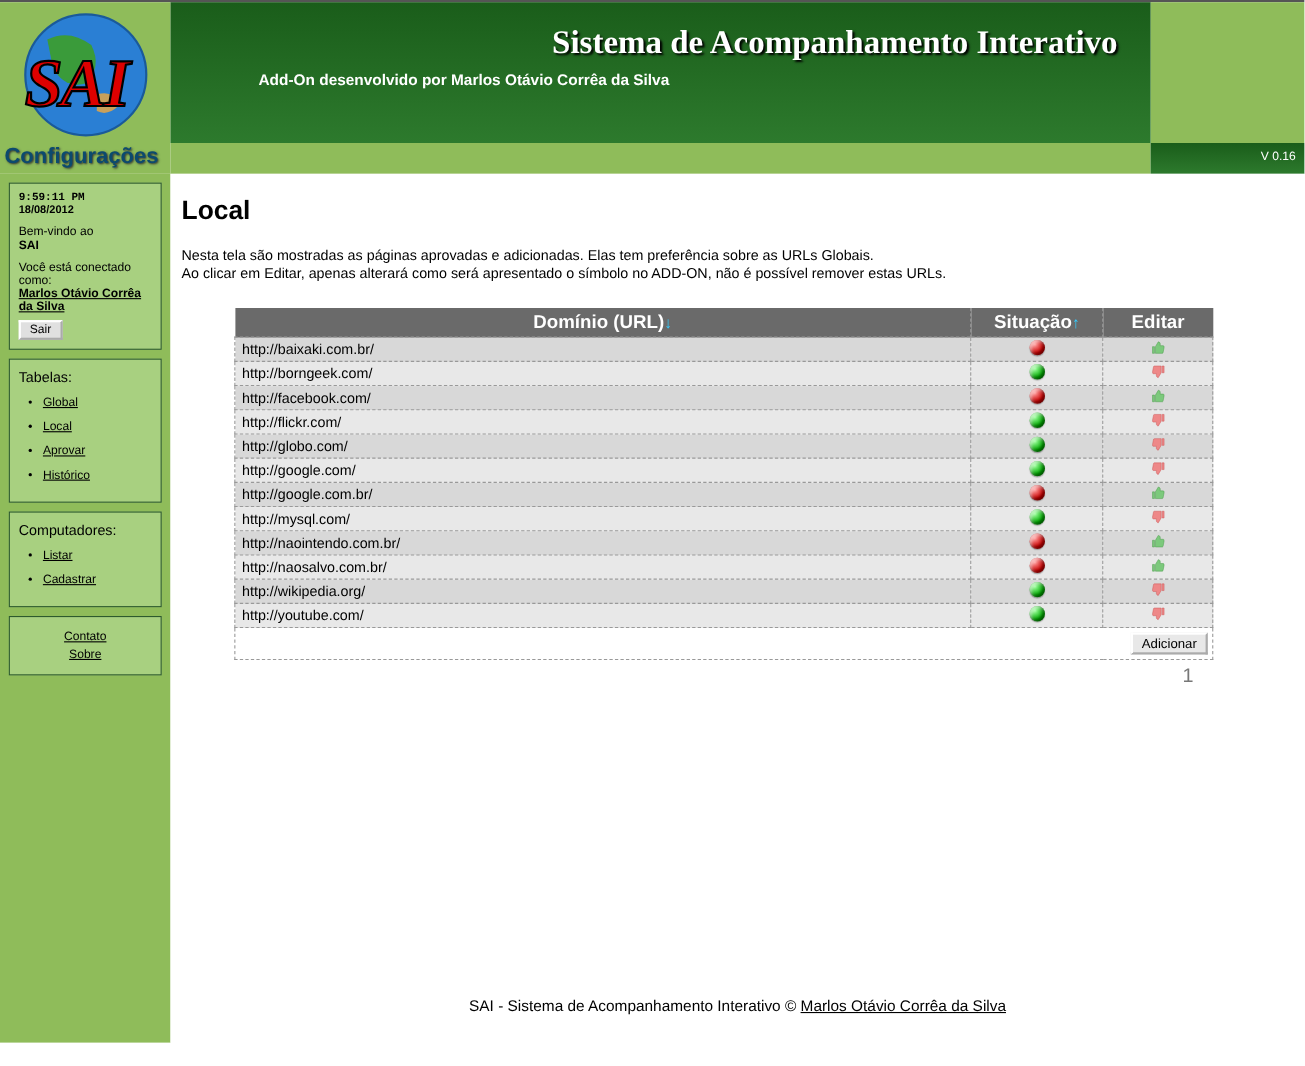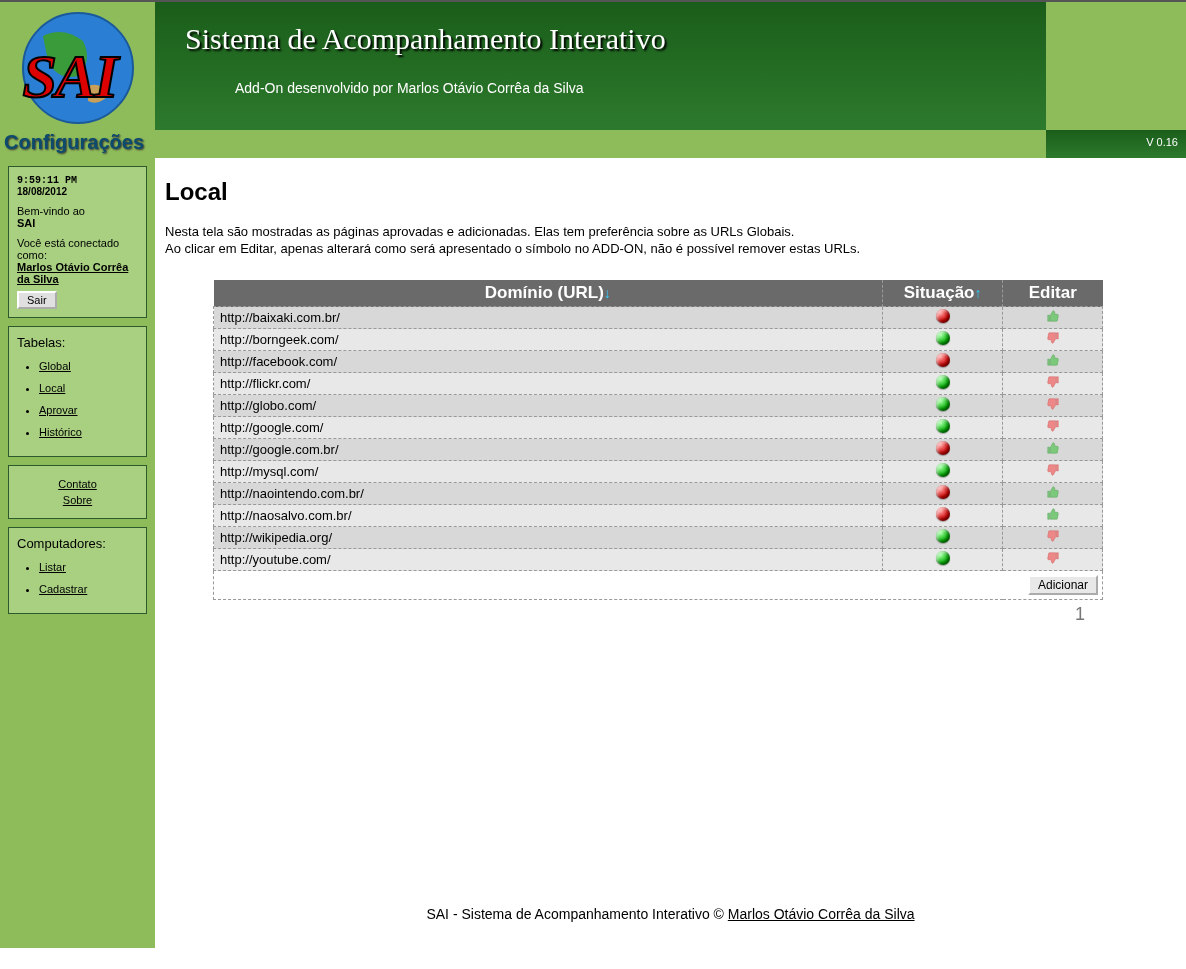--- a/index.html
+++ b/index.html
@@ -5,22 +5,22 @@
   * { box-sizing: border-box; margin: 0; padding: 0; }
   body { font-family: Verdana, Arial, sans-serif; font-size: 12px; background: #fff; width: 1186px; }
   
   .header-top { display: flex; height: 130px; border-top: 2px solid #555; }
   .logo-box { width: 155px; background: #8fbc5a; display: flex; align-items: center; justify-content: center; }
   .logo-globe { width: 130px; height: 120px; position: relative; }
   .globe-svg { width: 100%; height: 100%; }
   .logo-text { position: absolute; top: 35px; left: 10px; font-family: 'Times New Roman', serif; font-size: 62px; font-weight: bold; font-style: italic; color: #d00; -webkit-text-stroke: 2px #000; letter-spacing: -2px; }
   
   .header-main { flex: 1; background: linear-gradient(to bottom, #1a5d1a, #2d7a2d); padding: 20px 30px; color: #fff; position: relative; }
-  .header-title { font-family: 'Comic Sans MS', cursive; font-size: 30px; font-weight: normal; text-shadow: 2px 2px 2px #000; }
-  .header-subtitle { font-size: 14px; margin-left: 50px; margin-top: 24px; }
+  .header-title { font-family: 'Comic Sans MS', cursive; font-size: 30px; font-weight: bold; text-shadow: 2px 2px 2px #000; text-align: right; }
+  .header-subtitle { font-size: 14px; margin-left: 50px; margin-top: 8px; font-weight: bold; }
   .header-right { width: 140px; background: #8fbc5a; }
   
   .subheader { display: flex; height: 28px; }
   .subheader-left { width: 155px; background: #8fbc5a; color: #0c4a6e; font-size: 20px; font-weight: bold; text-shadow: 1px 1px 2px #333; padding-left: 4px; line-height: 24px; }
   .subheader-main { flex: 1; background: #8fbc5a; }
   .subheader-right { width: 140px; background: linear-gradient(to bottom, #1a5d1a, #2d7a2d); color: #fff; font-size: 11px; text-align: right; padding: 6px 8px; }
   
   .body-row { display: flex; }
   .sidebar { width: 155px; background: #8fbc5a; padding: 8px; min-height: 790px; }
   .side-box { border: 1px solid #2d5a2d; background: #a8d080; padding: 8px; margin-bottom: 8px; font-size: 11px; }
@@ -112,31 +112,31 @@
     <div class="side-box">
       <div class="side-title">Tabelas:</div>
       <ul>
         <li><a>Global</a></li>
         <li><a>Local</a></li>
         <li><a>Aprovar</a></li>
         <li><a>Histórico</a></li>
       </ul>
     </div>
 
-    <div class="side-box center">
-      <a>Contato</a>
-      <a>Sobre</a>
-    </div>
-
     <div class="side-box">
       <div class="side-title">Computadores:</div>
       <ul>
         <li><a>Listar</a></li>
         <li><a>Cadastrar</a></li>
       </ul>
+    </div>
+
+    <div class="side-box center">
+      <a>Contato</a>
+      <a>Sobre</a>
     </div>
 
   </div>
 
   <div class="content">
     <h1 class="page-title">Local</h1>
     <p class="page-desc">Nesta tela são mostradas as páginas aprovadas e adicionadas. Elas tem preferência sobre as URLs Globais.</p>
     <p class="page-desc">Ao clicar em Editar, apenas alterará como será apresentado o símbolo no ADD-ON, não é possível remover estas URLs.</p>
 
     <div class="table-wrap">

